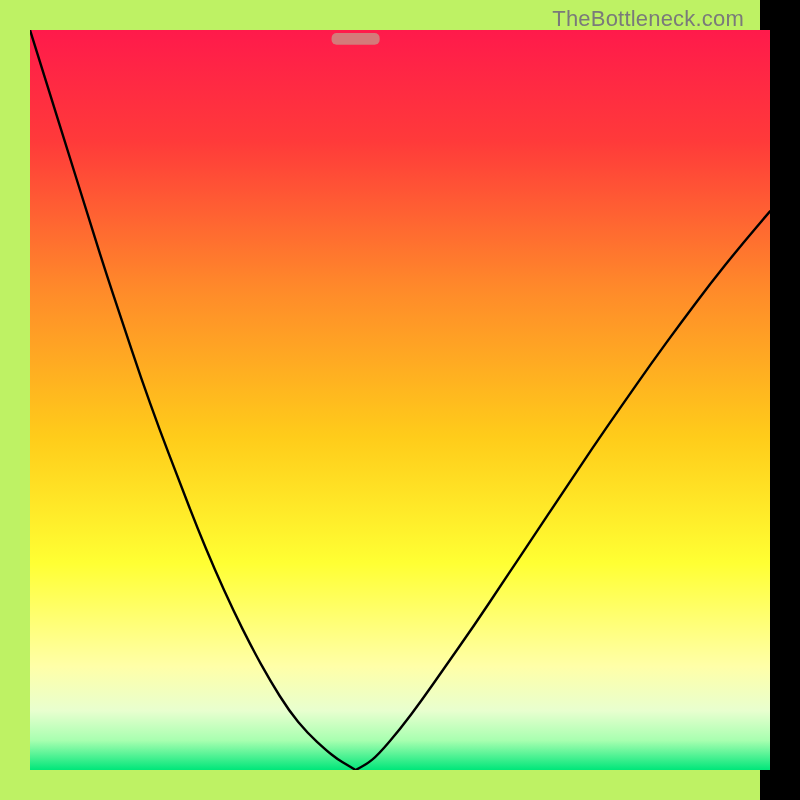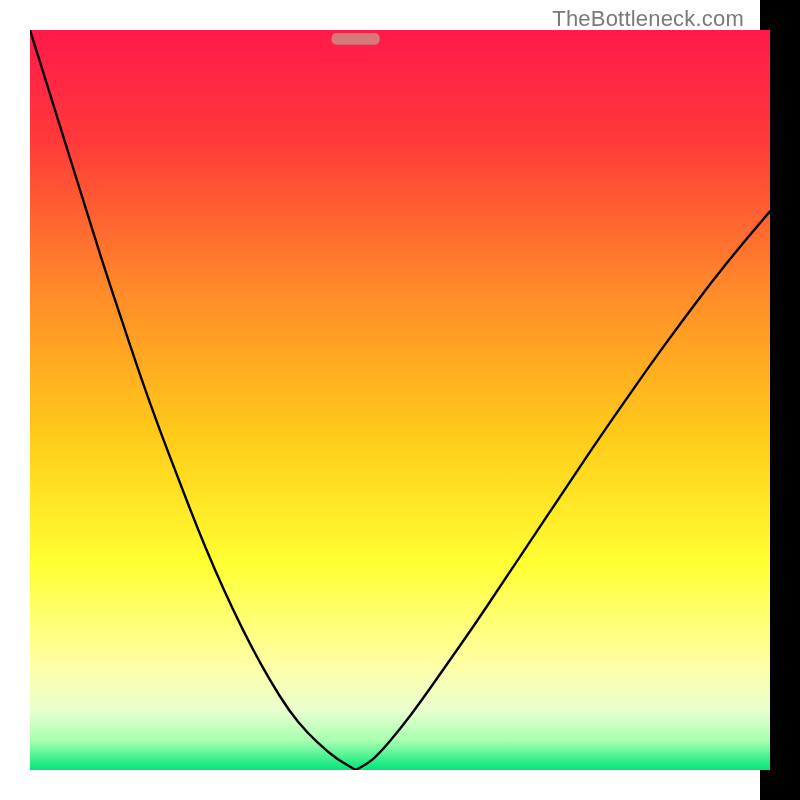--- a/index.html
+++ b/index.html
@@ -10,21 +10,21 @@
     background: #000;
     overflow: hidden;
     font-family: Arial, Helvetica, sans-serif;
   }
   .frame {
     position: absolute;
     top: 0;
     left: 0;
     width: 760px;
     height: 800px;
-    background: #ffffff;
+    background: #bef264;
   }
   .plot-area {
     position: absolute;
     top: 30px;
     left: 30px;
     width: 740px;
     height: 740px;
     overflow: hidden;
   }
   .watermark {

